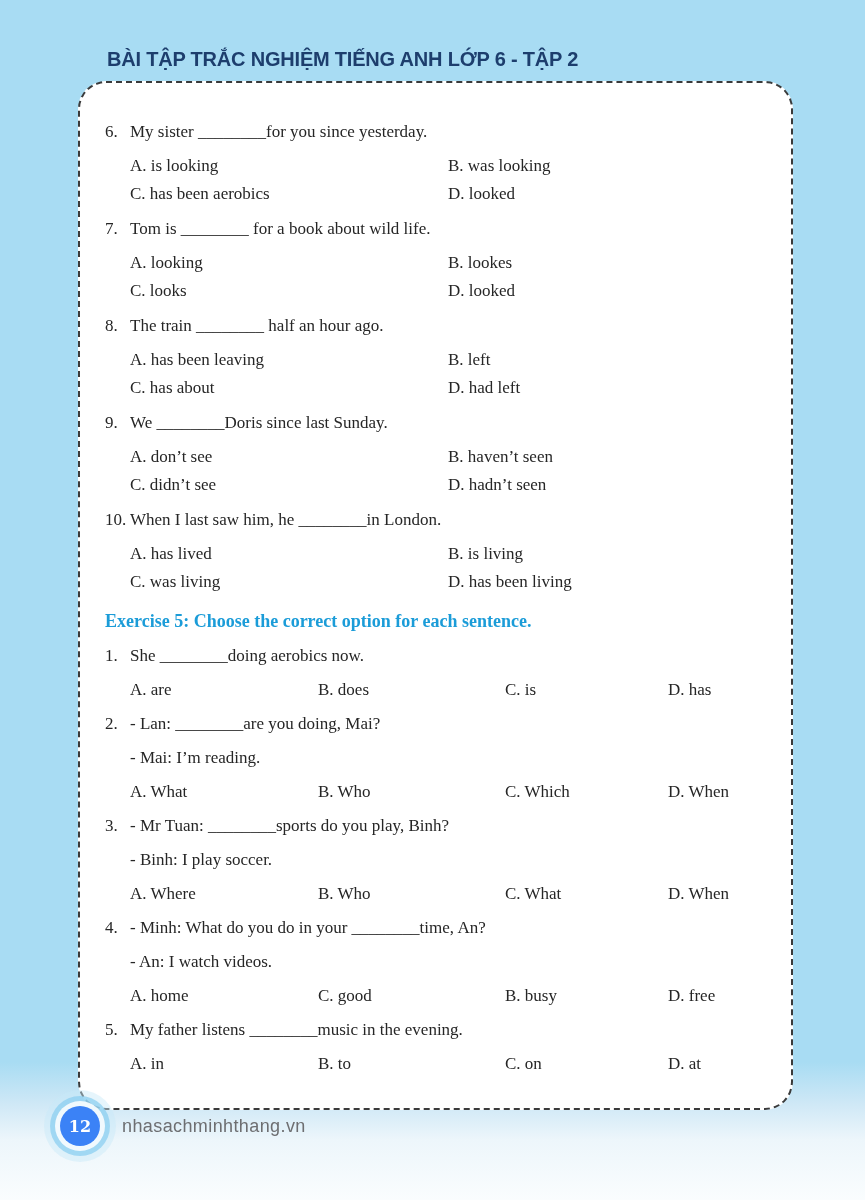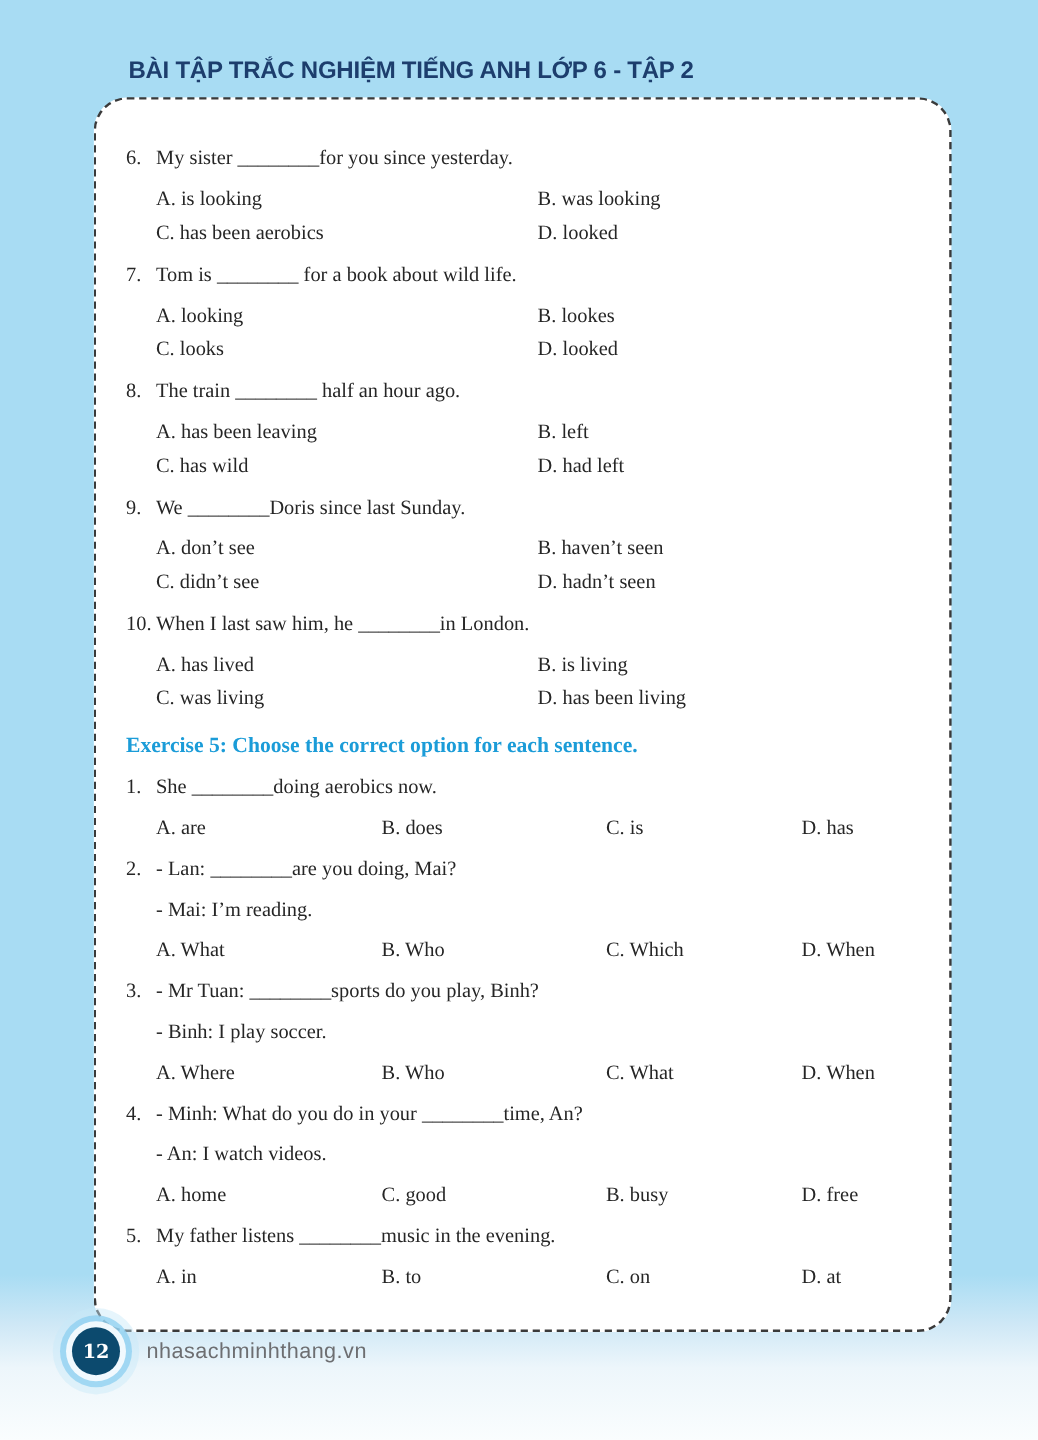--- a/index.html
+++ b/index.html
@@ -66,21 +66,21 @@
   }
 
   
   .badge {
     position: absolute;
     left: 60px;
     top: 1106px;
     width: 40px;
     height: 40px;
     border-radius: 50%;
-    background: #0c4a6e;
+    background: #3b82f6;
     color: #ffffff;
     font-family: "DejaVu Serif", serif;
     font-weight: 700;
     font-size: 16px;
     display: flex;
     align-items: center;
     justify-content: center;
     box-shadow:
       0 0 0 5px rgba(255, 255, 255, 0.85),
       0 0 0 10px rgba(140, 207, 240, 0.75),
@@ -131,21 +131,21 @@
     </div>
   </div>
 
   <div class="q q4">
     <div class="qnum">8.</div>
     <div class="qbody">
       <div class="line">The train ________ half an hour ago.</div>
       <div class="opts opts2">
         <div class="opt">A. has been leaving</div>
         <div class="opt">B. left</div>
-        <div class="opt">C. has wild</div>
+        <div class="opt">C. has about</div>
         <div class="opt">D. had left</div>
       </div>
     </div>
   </div>
 
   <div class="q q4">
     <div class="qnum">9.</div>
     <div class="qbody">
       <div class="line">We ________Doris since last Sunday.</div>
       <div class="opts opts2">

